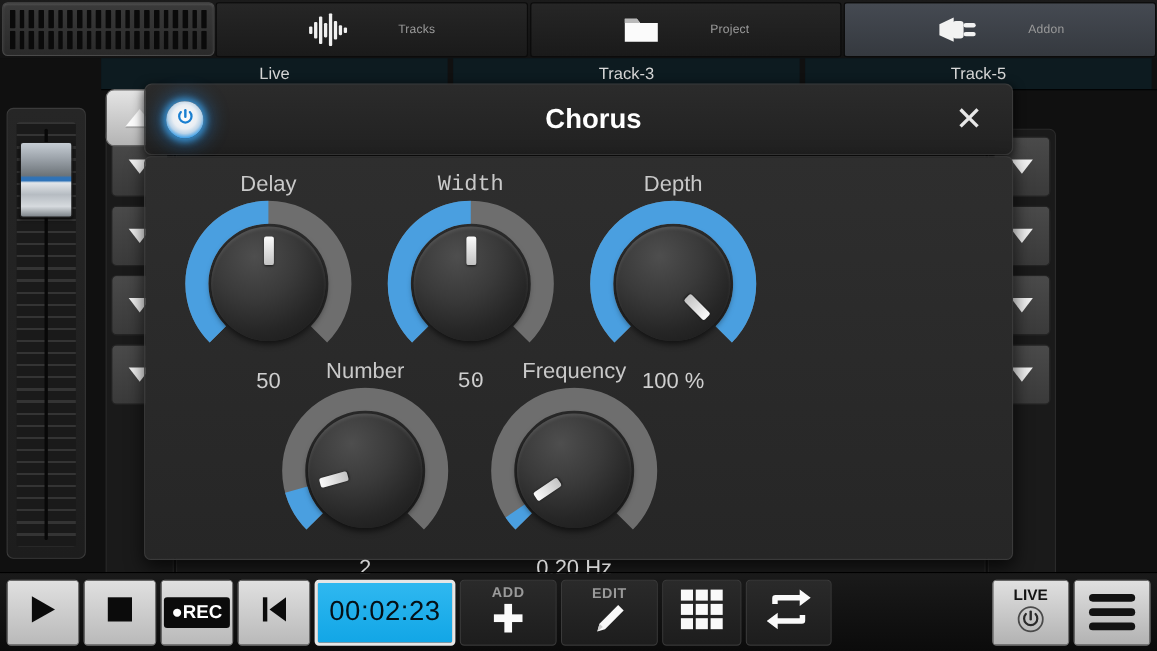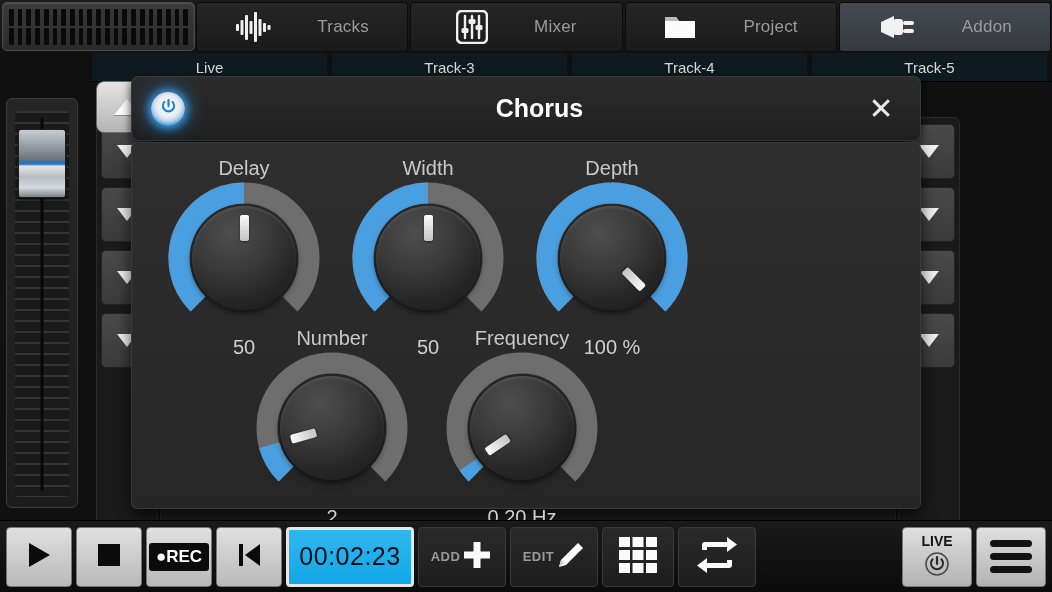--- a/index.html
+++ b/index.html
@@ -17,21 +17,21 @@
       background:linear-gradient(#3a3a3a,#2a2a2a);
       border:1px solid #4a4a4a;box-shadow:inset 0 1px 2px rgba(255,255,255,.15);
       position:relative;box-sizing:border-box;padding:4px 6px;}
   .vu .row{height:17px;margin-top:2px;display:flex;gap:4px;overflow:hidden;}
   .vu .row i{display:block;width:6px;height:17px;background:#0a0a0a;border-radius:1px;}
   .tab{flex:1;margin:2px 1px 1px 1px;border-radius:3px;
        background:linear-gradient(#262626,#1a1a1a);
        display:flex;align-items:center;justify-content:center;gap:10px;
        border:1px solid #0b0b0b;box-sizing:border-box;cursor:default;}
   .tab.active{background:linear-gradient(#454a52,#35393f);}
-  .tab .tlabel{font-size:17px;color:#9b9b9b;letter-spacing:.2px;margin-left:36px;}
+  .tab .tlabel{font-size:11px;color:#9b9b9b;letter-spacing:.2px;margin-left:36px;}
   .tab svg{display:block;}
 
   
   .workspace{position:absolute;left:0;top:53px;width:1052px;height:467px;background:#101010;}
   .fader-box{position:absolute;left:6px;top:45px;width:72px;height:410px;
      background:linear-gradient(#262626,#1d1d1d);border:1px solid #3b3b3b;border-radius:6px;
      box-sizing:border-box;}
   .fader-track{position:absolute;left:50%;top:12px;transform:translateX(-50%);
      width:54px;height:386px;background:#1a1a1a;border-radius:3px;overflow:hidden;}
   .fader-ticks{position:absolute;inset:0;
@@ -106,21 +106,21 @@
 
   
   .bottom{position:absolute;left:0;top:520px;width:1052px;height:72px;
      background:linear-gradient(#1a1a1a,#0b0b0b);display:flex;align-items:center;gap:4px;padding:0 6px;
      box-sizing:border-box;border-top:1px solid #000;}
   .tbtn{width:66px;height:60px;border-radius:4px;
      background:linear-gradient(#e0e0e0,#b9b9b9);border:1px solid #777;
      display:flex;align-items:center;justify-content:center;box-sizing:border-box;}
   .dbtn{width:auto;min-width:88px;height:60px;border-radius:4px;
      background:linear-gradient(#2a2a2a,#1d1d1d);border:1px solid #3a3a3a;
-     display:flex;align-items:center;justify-content:center;
+     display:flex;flex-direction:column;align-items:center;justify-content:center;
      box-sizing:border-box;padding:0 10px;gap:1px;}
   .dbtn .cap{font-size:13px;color:#9a9a9a;font-weight:bold;letter-spacing:.5px;}
   .time{width:128px;height:60px;border-radius:4px;
      background:linear-gradient(#2fb8f0,#12a6e6);border:3px solid #e6e6e6;
      display:flex;align-items:center;justify-content:center;box-sizing:border-box;
      color:#051016;font-size:25px;letter-spacing:.5px;}
   .spacer{flex:1;}
   .livebtn{width:70px;height:60px;border-radius:4px;
      background:linear-gradient(#e0e0e0,#b2b2b2);border:1px solid #777;
      display:flex;flex-direction:column;align-items:center;justify-content:center;gap:2px;
@@ -198,38 +198,20 @@
             <rect x="23.5" y="7" width="3" height="17" rx="1"></rect>
             <rect x="28" y="11" width="3" height="9" rx="1"></rect>
             <rect x="32.5" y="13" width="3" height="5" rx="1"></rect>
           </g>
         </svg>
       </span>
       <span class="tlabel">Tracks</span>
     </div>
     <div class="tab">
       <span>
-        <svg width="32" height="34" viewBox="0 0 32 34">
-          <rect x="1" y="1" width="30" height="32" rx="5" fill="none" stroke="#f0f0f0" stroke-width="2.6"></rect>
-          <g stroke="#f0f0f0" stroke-width="2.4" stroke-linecap="round">
-            <line x1="9" y1="6" x2="9" y2="28"></line>
-            <line x1="16" y1="6" x2="16" y2="28"></line>
-            <line x1="23" y1="6" x2="23" y2="28"></line>
-          </g>
-          <g fill="#f0f0f0">
-            <rect x="5.5" y="18" width="7" height="5" rx="1.5"></rect>
-            <rect x="12.5" y="9" width="7" height="5" rx="1.5"></rect>
-            <rect x="19.5" y="15" width="7" height="5" rx="1.5"></rect>
-          </g>
-        </svg>
-      </span>
-      <span class="tlabel">Mixer</span>
-    </div>
-    <div class="tab">
-      <span>
         <svg width="34" height="28" viewBox="0 0 34 28">
           <path d="M2 25 L2 4 L13 4 L16 8 L32 8 L32 25 Z" fill="#fbfbfb"></path>
           <path d="M2 4 L13 4 L16 8 L2 8 Z" fill="#b9b9b9"></path>
         </svg>
       </span>
       <span class="tlabel">Project</span>
     </div>
     <div class="tab active">
       <span>
         <svg width="38" height="28" viewBox="0 0 38 28">
@@ -240,21 +222,20 @@
         </svg>
       </span>
       <span class="tlabel">Addon</span>
     </div>
   </div>
 
   <div class="workspace">
     <div class="trackstrip">
       <div class="th">Live</div>
       <div class="th">Track-3</div>
-      <div class="th">Track-4</div>
       <div class="th">Track-5</div>
     </div>
 
     <div class="fader-box">
       <div class="fader-track">
         <div class="fader-ticks"></div>
         <div class="fader-slot"></div>
         <div class="fader-cap"></div>
       </div>
     </div>
@@ -316,21 +297,21 @@
             <svg width="152" height="152" viewBox="0 0 152 152">
               <path d="M 30.038059222874402 121.96194077712559 A 65 65 0 1 1 121.96194077712559 121.96194077712559" stroke="#6e6e6e" stroke-width="21" fill="none"></path>
               <path d="M 30.038059222874402 121.96194077712559 A 65 65 0 0 1 76 11" stroke="#4a9fe0" stroke-width="21" fill="none"></path>
             </svg>
             <div class="kcap" style="width: 104px; height: 104px; left: 24px; top: 24px;">
               <div class="kind" style="width: 9px; height: 26px; left: 47.5px; top: 9px; transform-origin: 4.5px 43px; transform: rotate(0deg);"></div>
             </div>
           </div>
           <div class="kval">50</div>
         </div>
-        <div class="knob" style="left: 220px; top: 14px; width: 152px;">
+        <div class="knob" style="left: 220px; top: 14px; width: 152px; font-family: Liberation Mono, monospace;">
           <div class="kname">Width</div>
           <div class="kwrap" style="width: 152px; height: 152px;">
             <svg width="152" height="152" viewBox="0 0 152 152">
               <path d="M 30.038059222874402 121.96194077712559 A 65 65 0 1 1 121.96194077712559 121.96194077712559" stroke="#6e6e6e" stroke-width="21" fill="none"></path>
               <path d="M 30.038059222874402 121.96194077712559 A 65 65 0 0 1 76 11" stroke="#4a9fe0" stroke-width="21" fill="none"></path>
             </svg>
             <div class="kcap" style="width: 104px; height: 104px; left: 24px; top: 24px;">
               <div class="kind" style="width: 9px; height: 26px; left: 47.5px; top: 9px; transform-origin: 4.5px 43px; transform: rotate(0deg);"></div>
             </div>
           </div>

